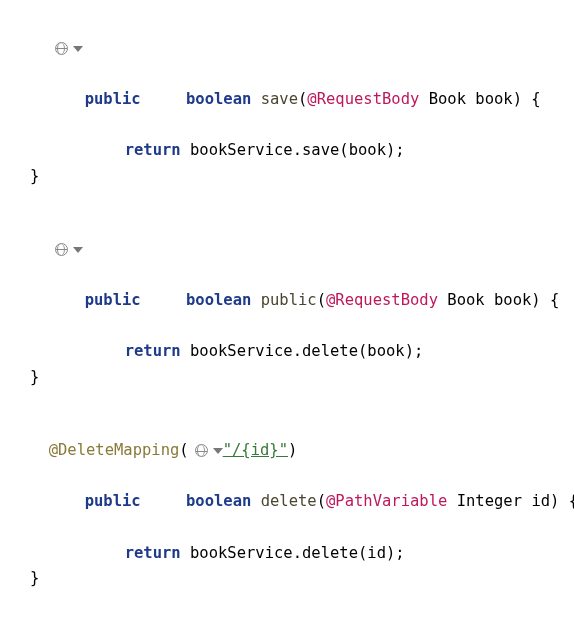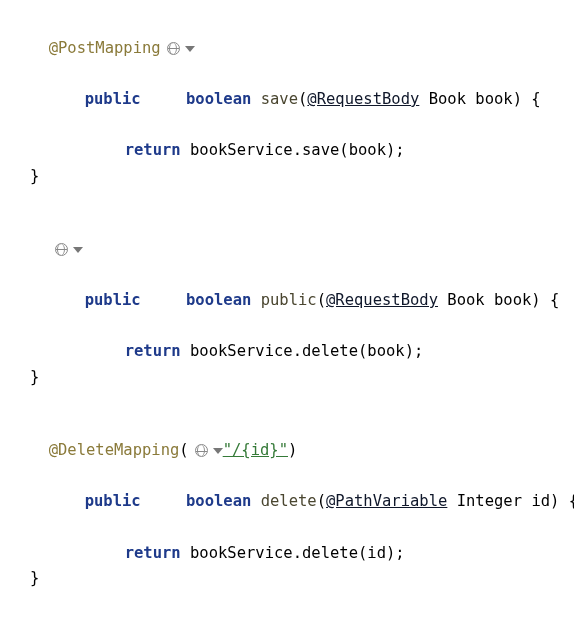--- a/index.html
+++ b/index.html
@@ -16,21 +16,21 @@
     .line {
       white-space: pre;
       position: relative;
     }
     .indent {
       padding-left: 40px;
     }
     .annotation { color: #8a7a3a; }
     .keyword { color: #1e3a8a; font-weight: 600; padding-left: 36px; }
     .method { color: #4a4630; text-align: center; }
-    .param-anno { color: #0f172a; text-decoration: underline; }
+    .param-anno { color: #be185d; }
     .string { color: #357a38; }
     .underline { text-decoration: underline; }
     .gutter-icon {
       display: inline-block;
       vertical-align: middle;
       margin-left: 3px;
     }
     .globe {
       display: inline-block;
       width: 13px;
@@ -68,21 +68,21 @@
       margin-left: 2px;
     }
     .block-spacer {
       height: 22px;
     }
   </style>
 </head>
 <body>
 
 <div class="line">
-  <span class="annotation">@PostMapping</span><span class="gutter-icon"><span class="globe"></span></span><span class="gutter-icon"><span class="chev"></span></span>
+  <span class="gutter-icon"><span class="globe"></span></span><span class="gutter-icon"><span class="chev"></span></span>
 </div>
 <div class="line">
   <span class="keyword">public</span> <span class="keyword">boolean</span> <span class="method">save</span>(<span class="param-anno">@RequestBody</span> <span>Book</span> <span>book</span>) {
 </div>
 <div class="line indent">
   <span class="keyword">return</span> <span>bookService</span><span>.save(book);</span>
 </div>
 <div class="line">}</div>
 
 <div class="block-spacer"></div>

